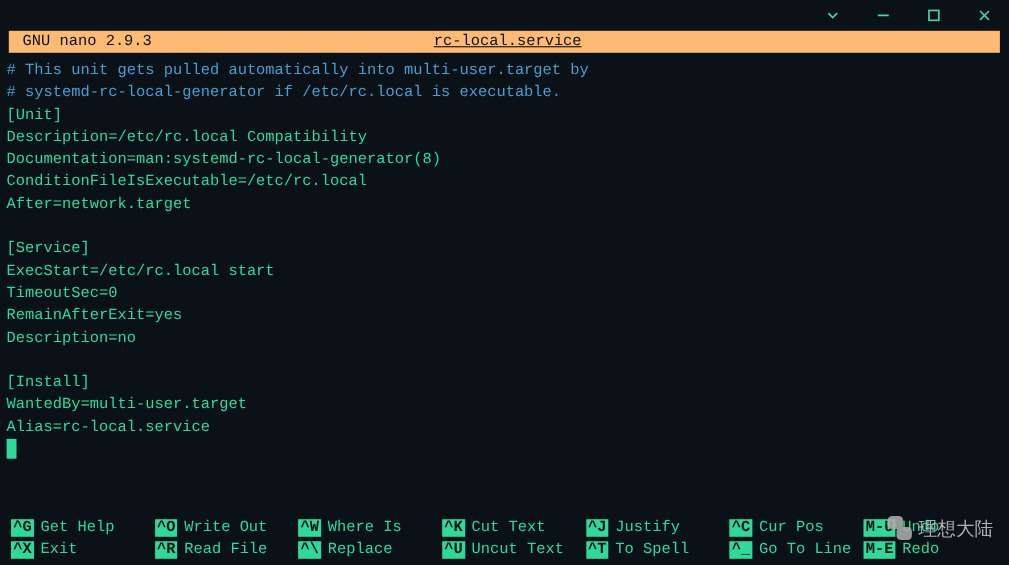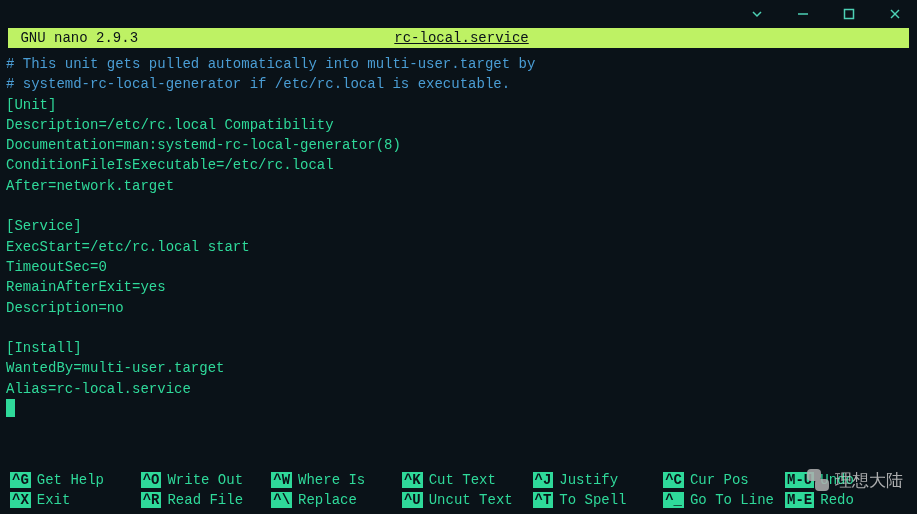--- a/index.html
+++ b/index.html
@@ -35,21 +35,21 @@
       cursor: pointer;
     }
     .win-btn svg {
       width: 12px;
       height: 12px;
       stroke: #4dd0b4;
       stroke-width: 1.5;
       fill: none;
     }
     .header-bar {
-      background: #bef264;
+      background: #fdba74;
       color: #0a1218;
       height: 20px;
       display: flex;
       align-items: center;
       padding: 0 4px;
       margin: 0 8px;
     }
     .header-left {
       flex: 0 0 auto;
     }

